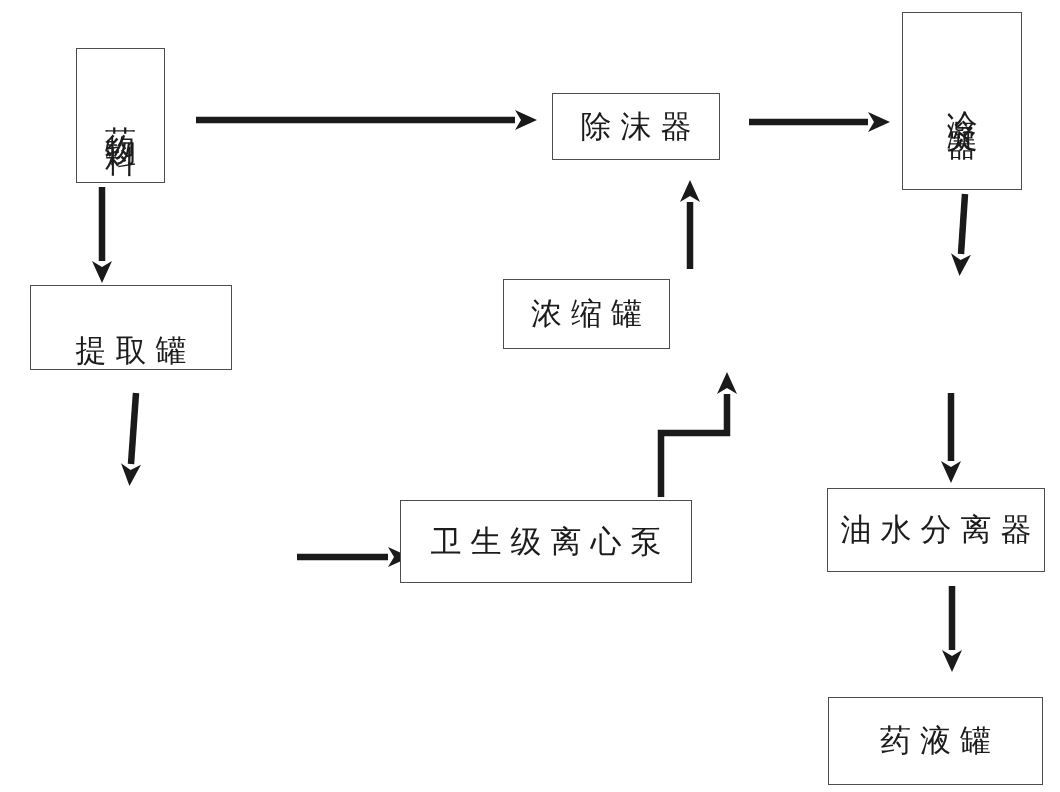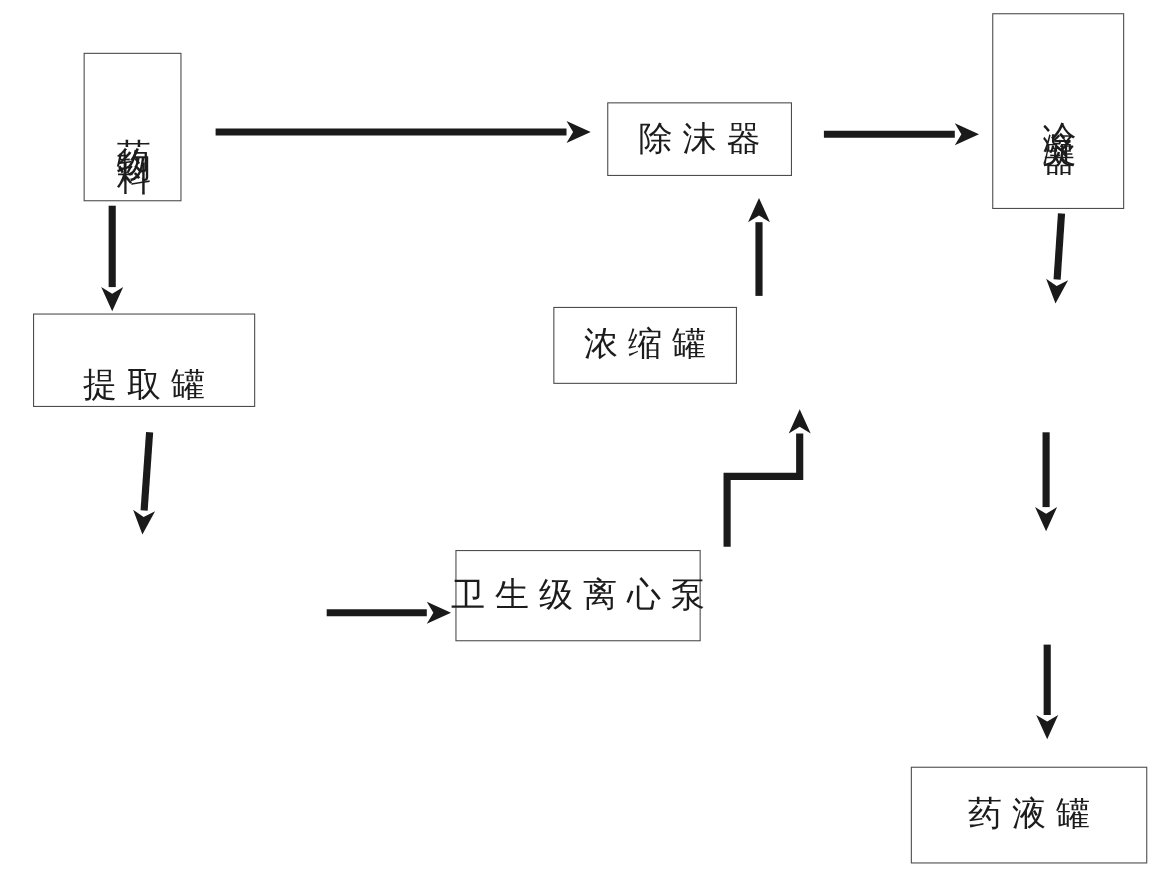--- a/index.html
+++ b/index.html
@@ -90,22 +90,25 @@
   <div class="node" style="left:30px; top:285px; width:202px; height:85px;align-items:flex-end;">
     <span class="label">提取罐</span>
   </div>
 
   <div class="node" style="left:503px; top:279px; width:167px; height:70px;">
     <span class="label">浓缩罐</span>
   </div>
 
 
 
-  <div class="node" style="left:414px; top:500px; width:223px; height:83px;">
+  <div class="node" style="left:400px; top:500px; width:292px; height:83px;">
     <span class="label">卫生级离心泵</span>
   </div>
 
+  <div class="node" style="left:827px; top:488px; width:218px; height:84px;">
+    <span class="label">油水分离器</span>
+  </div>
 
   <div class="node" style="left:828px; top:697px; width:215px; height:88px;">
     <span class="label">药液罐</span>
   </div>
 
 </div>
 
 </body></html>

